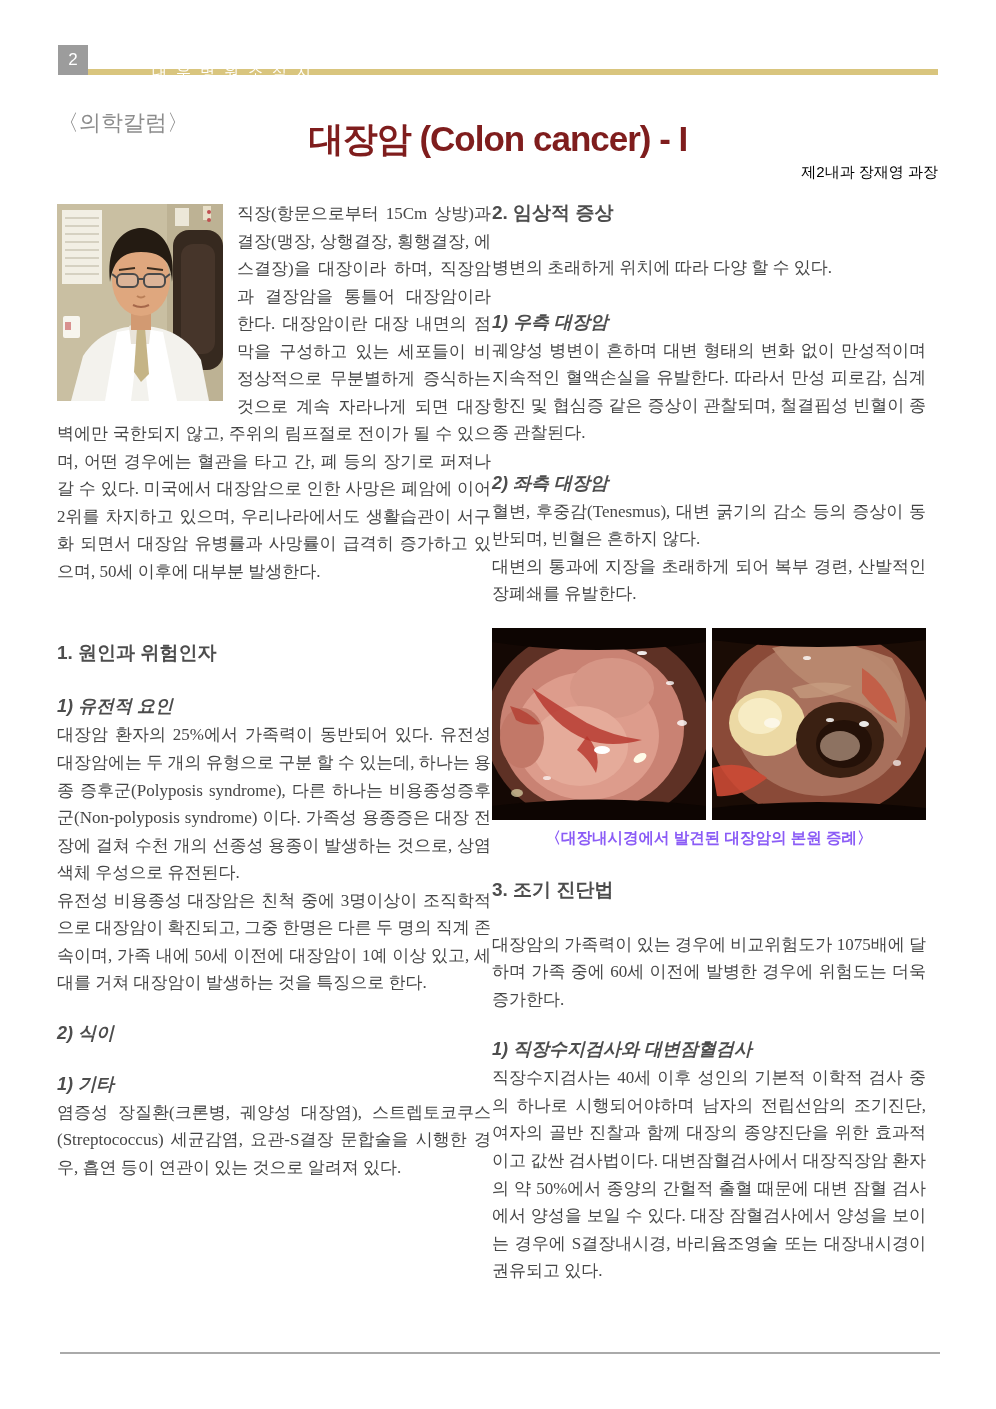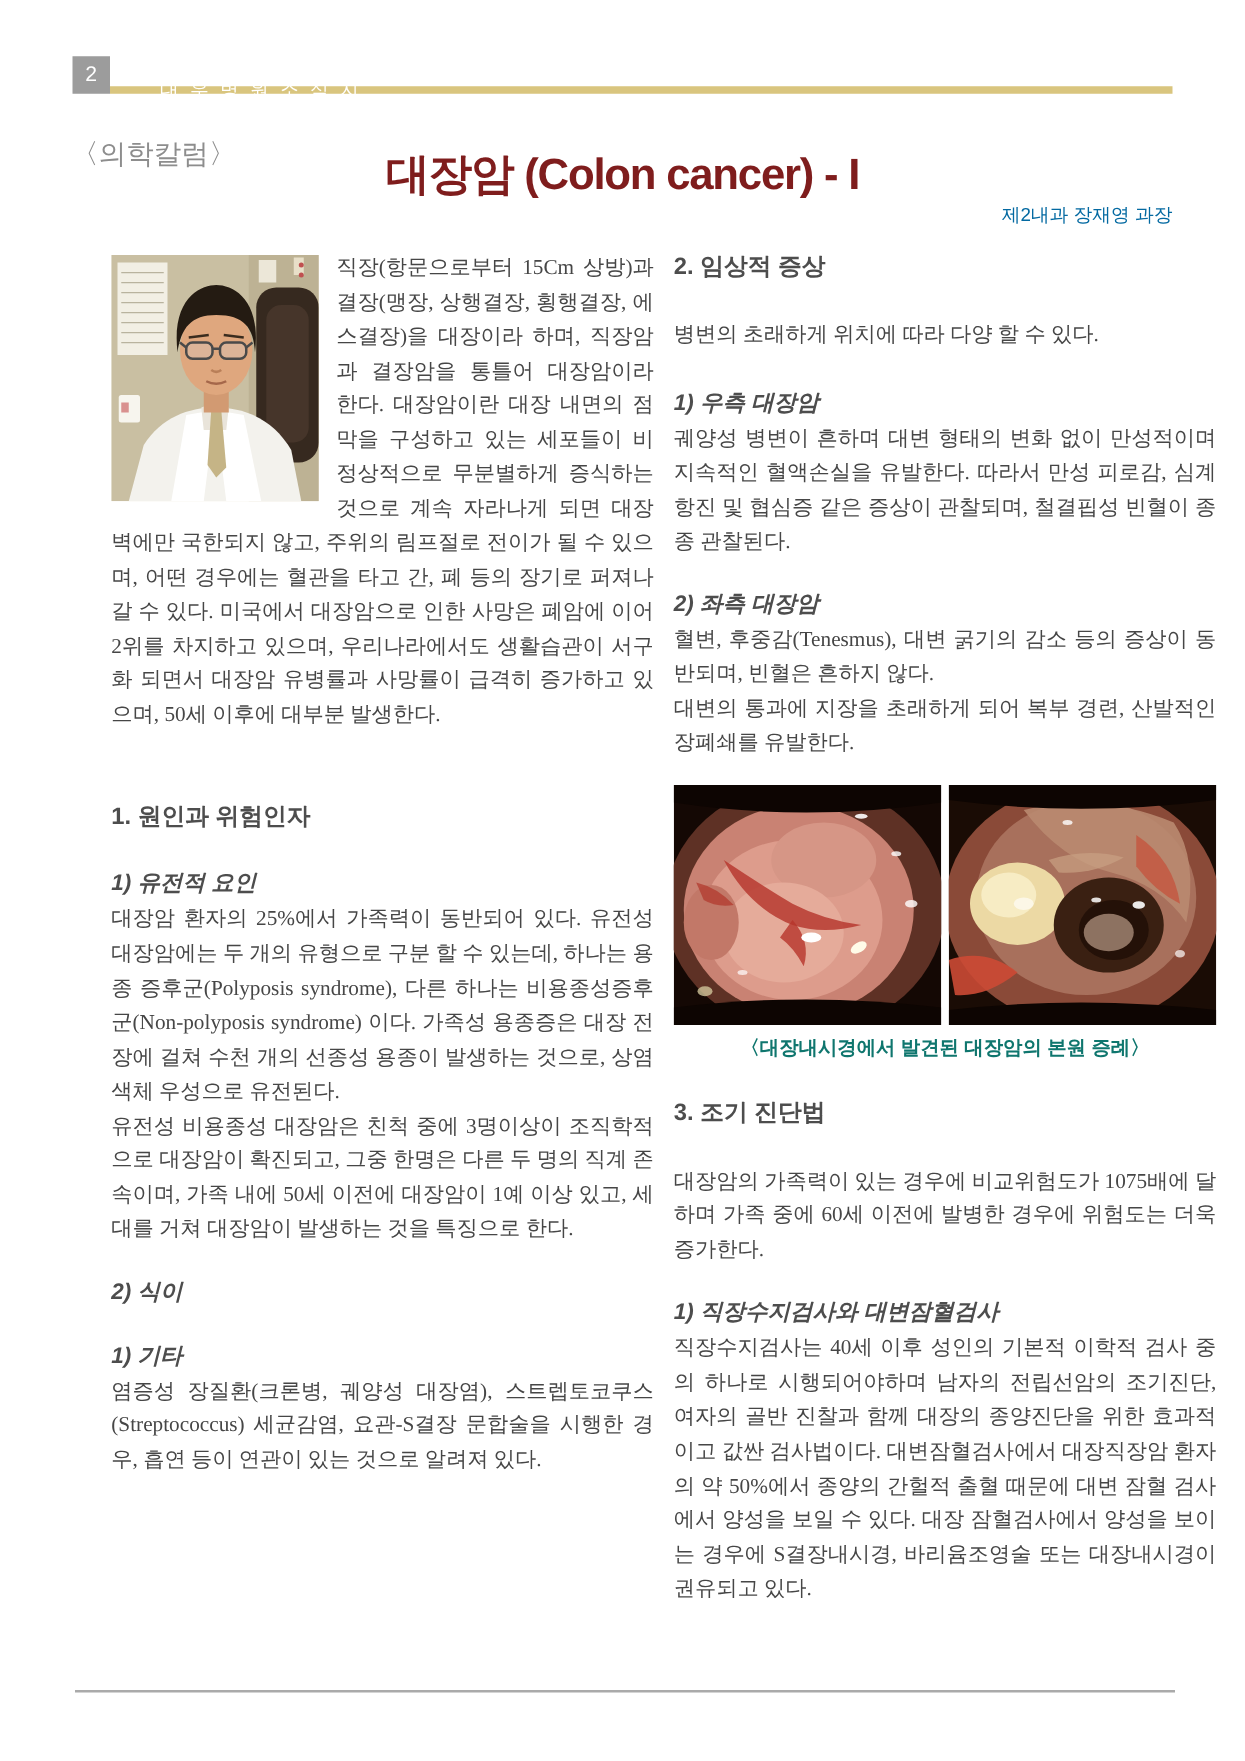--- a/index.html
+++ b/index.html
@@ -29,21 +29,21 @@
     display: flex; align-items: center; justify-content: center;
   }
   .masthead-bar {
     flex: 1;
     background: #d9c57e;
     color: #ffffff;
     font-family: "Liberation Sans", sans-serif;
     font-size: 15px;
     letter-spacing: 9px;
     display: flex; align-items: center;
-    padding-left: 40px;
+    padding-left: 64px;
     margin-top: 24px;
   }
   
   .column-tag {
     position: absolute;
     left: 57px; top: 108px;
     font-family: "Liberation Sans", sans-serif;
     font-size: 22px;
     color: #8d8d8d;
   }
@@ -56,30 +56,29 @@
     font-weight: bold;
     font-size: 35px;
     color: #7f1d1d;
     letter-spacing: -1px;
   }
   .author {
     position: absolute;
     right: 58px; top: 163px;
     font-family: "Liberation Sans", sans-serif;
     font-size: 15px;
-    color: #0369a1;
+    color: #000000;
   }
   
   .columns {
     position: absolute;
     left: 57px; top: 200px;
     width: 884px;
     display: flex;
-    gap: 16px;
-    margin-left: 32px;
+    gap: 1px;
   }
   .col { width: 434px; }
   .body-text {
     font-size: 17px;
     line-height: 1.62;
     text-align: justify;
     color: #464646;
     margin: 0;
   }
   .sec-heading {
@@ -109,21 +108,21 @@
     margin-top: 20px;
     width: 434px;
   }
   .endo-row { display: flex; gap: 6px; }
   .figure-caption {
     margin-top: 8px;
     text-align: center;
     font-family: "Liberation Sans", sans-serif;
     font-weight: bold;
     font-size: 15.5px;
-    color: #0f766e;
+    color: #8b5cf6;
   }
   .footer-rule {
     position: absolute;
     left: 60px; top: 1352px;
     width: 880px; height: 0;
     border-top: 2px solid #aaaaaa;
   }
 </style>
 </head>
 <body>

